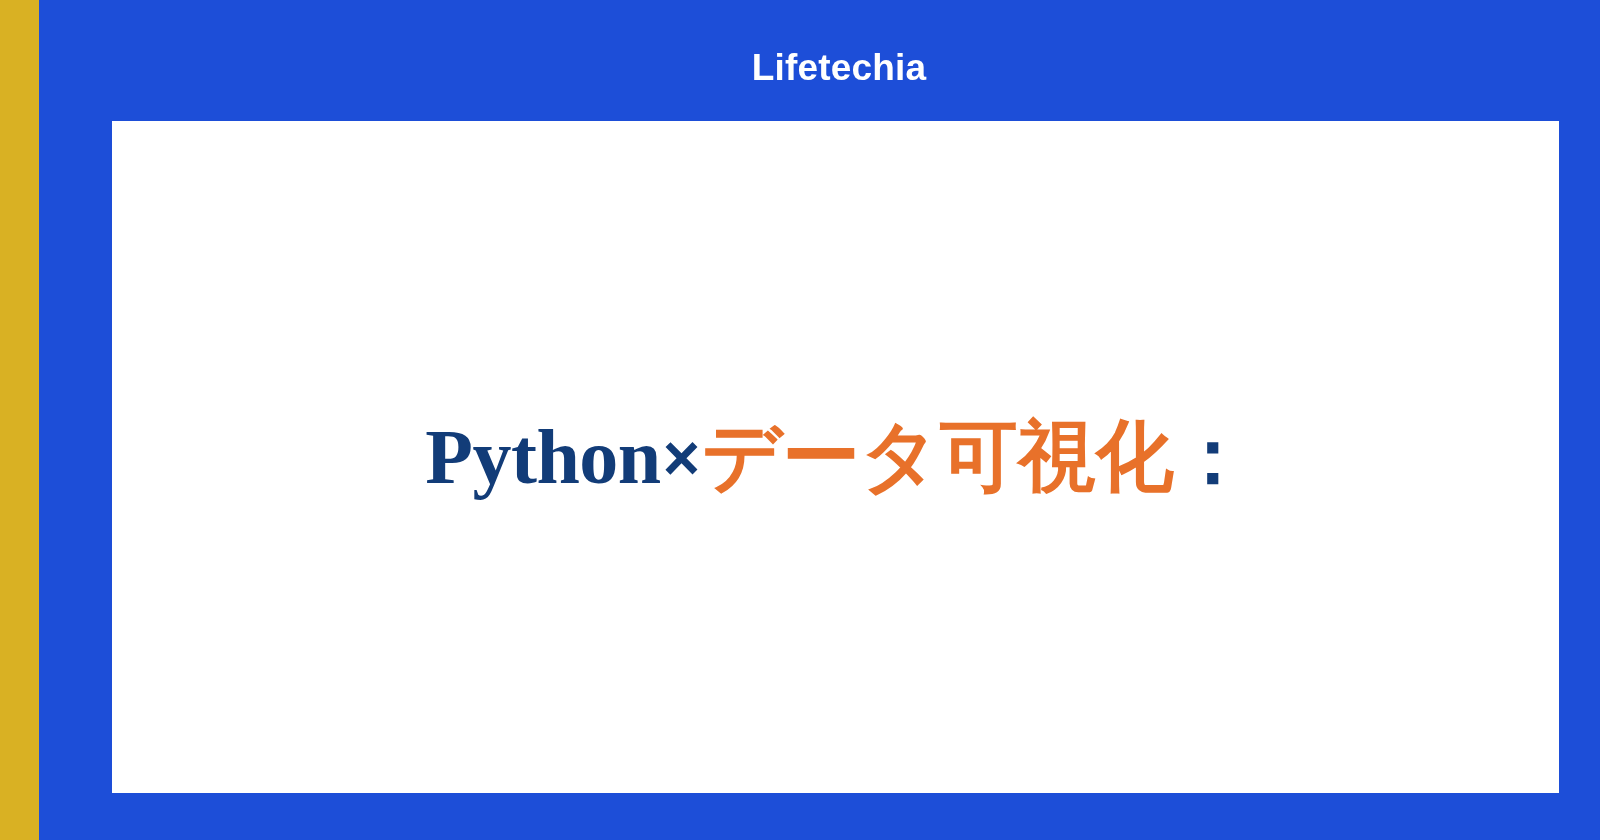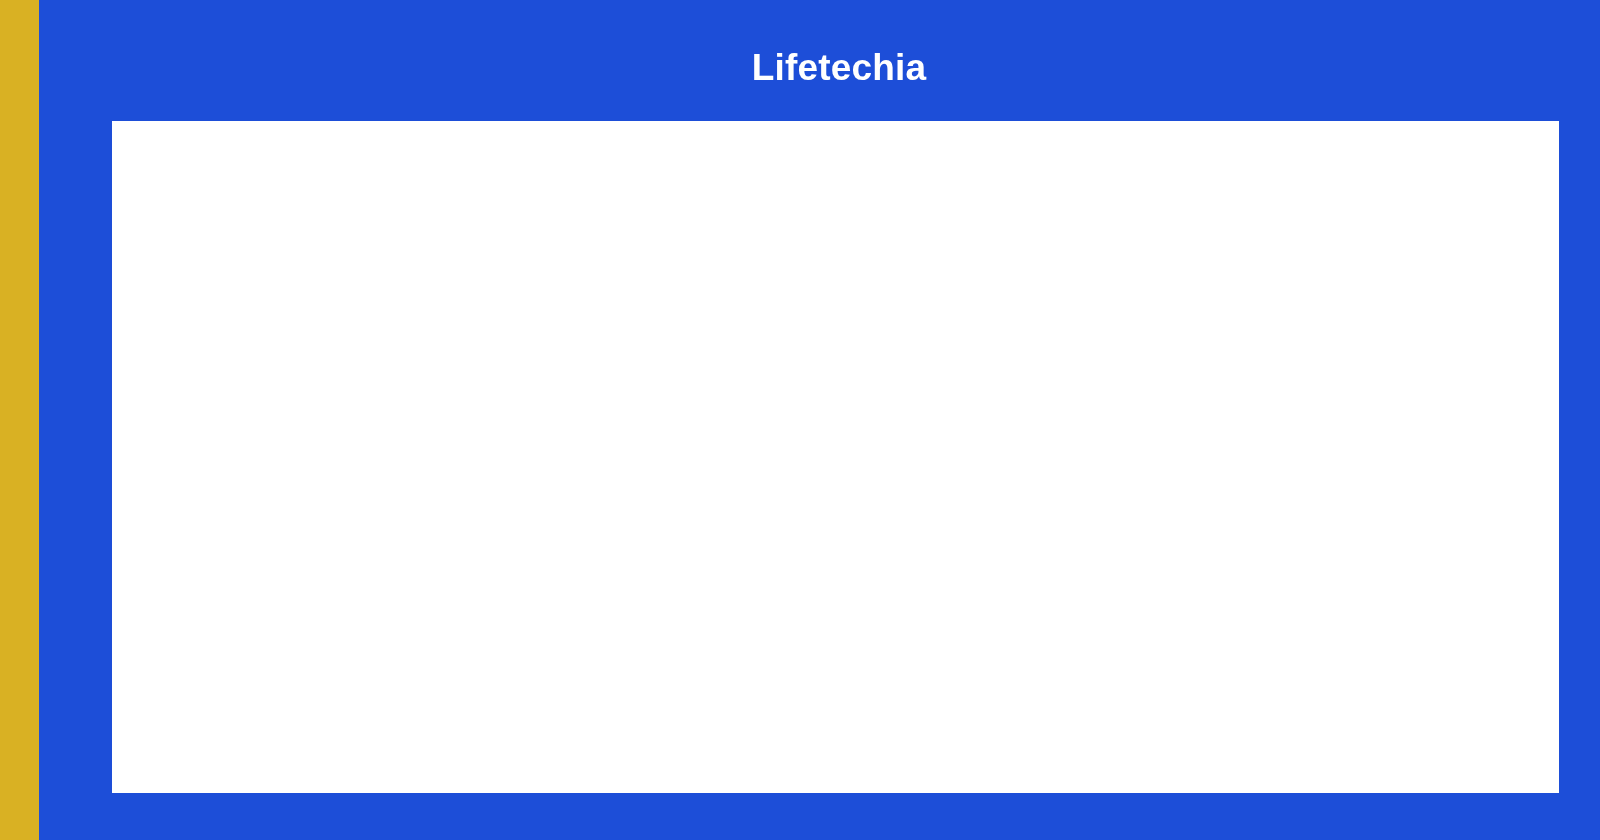--- a/index.html
+++ b/index.html
@@ -118,19 +118,22 @@
 <div class="eyecatch">
 
   <div class="site-header">
     <div class="site-name">Lifetechia</div>
   </div>
 
   <div class="card">
 
     <h1 class="headline">
 
+      <span class="line line-1">
+        <span class="t-navy latin">Python</span><span class="t-navy times">×</span><span class="t-orange">データ可視化</span><span class="t-navy colon">：</span>
+      </span>
 
 
     </h1>
 
   </div>
 
 </div>
 
 </body></html>

